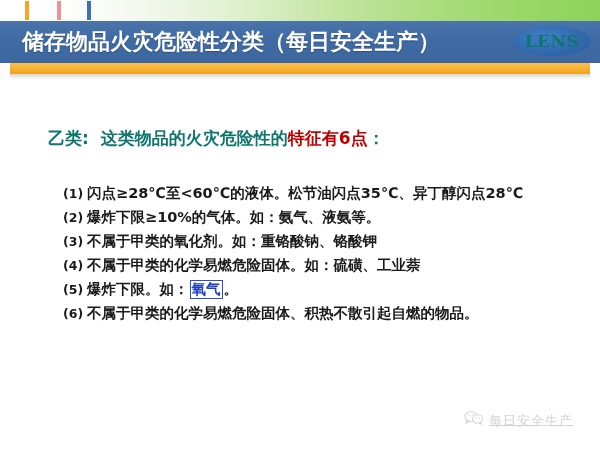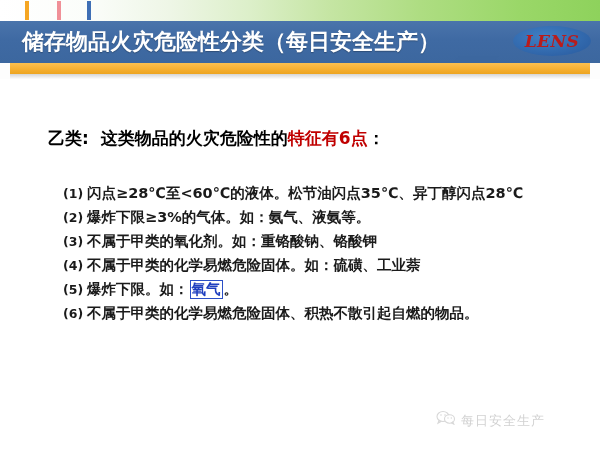--- a/index.html
+++ b/index.html
@@ -71,23 +71,22 @@
     width: 78px; height: 30px;
     border-radius: 50%;
     background: radial-gradient(ellipse at 40% 35%, #3f7fc4 0%, #2f64a8 70%, #2a5c9d 100%);
   }
   .lens-text {
     position: absolute;
     left: 513px; top: 26px;
     width: 78px; height: 30px;
     line-height: 30px;
     text-align: center;
-    color: #b91c1c;
+    color: #0f766e;
     font-family: "DejaVu Serif", "Liberation Serif", serif;
-    font-style: italic;
     font-weight: bold;
     font-size: 17px;
     letter-spacing: 0.5px;
   }
 
   
   .gold-bar {
     position: absolute;
     left: 10px; top: 63px;
     width: 580px; height: 11px;
@@ -117,21 +116,21 @@
   }
 
   .lead-line {
     position: absolute;
     left: 48px; top: 48px;
     font-size: 17px;
     font-weight: bold;
     white-space: nowrap;
     color: #2f5fa8;
   }
-  .lead-blue { color: #000000; }
+  .lead-blue { color: #0f766e; }
   .lead-red  { color: #c00000; margin-top: 32px; }
   .lead-gap  { display: inline-block; width: 12px; }
 
   .item-list {
     position: absolute;
     left: 63px; top: 102px;
     width: 520px;
   }
   .item {
     display: block;
@@ -154,26 +153,27 @@
     border: 1px solid #2b4fc6;
     padding: 0 1px;
     margin: 0 1px;
     line-height: 17px;
     display: inline-block;
   }
 
   
   .watermark {
     position: absolute;
-    left: 436px; top: 409px;
+    left: 464px; top: 409px;
     height: 22px;
     line-height: 22px;
     color: #d2d2d2;
     font-size: 13px;
     white-space: nowrap;
+    text-decoration: underline;
   }
   .wechat-icon {
     display: inline-block;
     vertical-align: middle;
     margin-right: 5px;
   }
   .wm-label { vertical-align: middle; letter-spacing: 1px; }
 </style>
 </head>
 <body>
@@ -202,21 +202,21 @@
       <span class="lead-blue">乙类:</span><span class="lead-gap"></span><span class="lead-blue">这类物品的火灾危险性的</span><span class="lead-red">特征有6点</span><span class="lead-blue">：</span>
     </div>
 
     <div class="item-list">
 
       <div class="item">
         <span class="item-num">(1)</span><span>闪点≥28℃至&lt;60℃的液体。松节油闪点35℃、异丁醇闪点28℃</span>
       </div>
 
       <div class="item">
-        <span class="item-num">(2)</span><span>爆炸下限≥3%的气体。如：氨气、液氨等。</span>
+        <span class="item-num">(2)</span><span>爆炸下限≥10%的气体。如：氨气、液氨等。</span>
       </div>
 
       <div class="item">
         <span class="item-num">(3)</span><span>不属于甲类的氧化剂。如：重铬酸钠、铬酸钾</span>
       </div>
 
       <div class="item">
         <span class="item-num">(4)</span><span>不属于甲类的化学易燃危险固体。如：硫磺、工业萘</span>
       </div>
 

